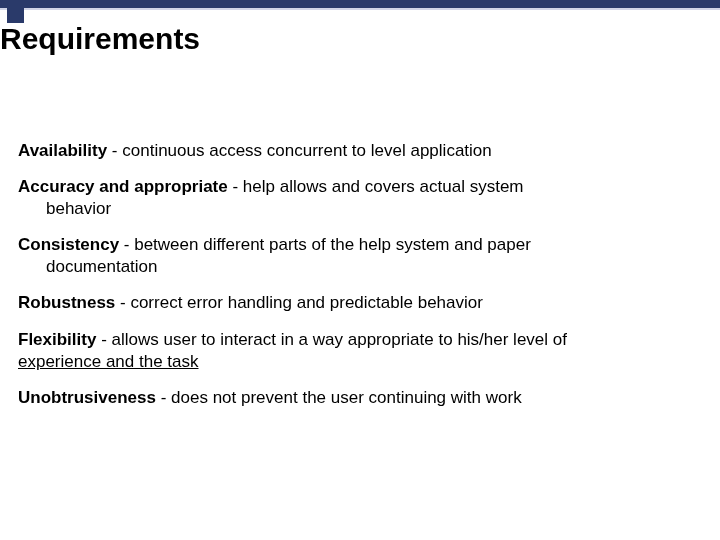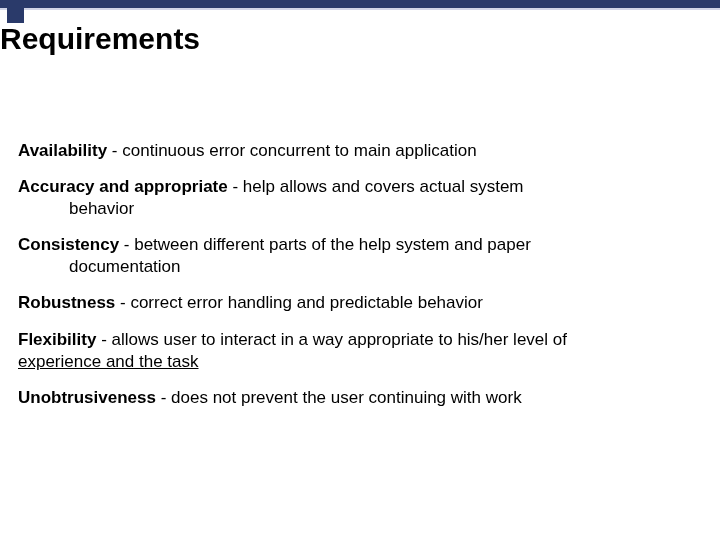--- a/index.html
+++ b/index.html
@@ -54,40 +54,40 @@
     line-height: 1.3;
     margin-bottom: 14px;
     padding-left: 0;
   }
   .item .term {
     font-weight: bold;
     text-align: center;
   }
   .item .desc-indent {
     display: block;
-    margin-left: 51px;
+    margin-left: 28px;
   }
   .item .desc-noindent {
     display: block;
     text-decoration: underline;
   }
 </style>
 </head>
 <body>
 
 <div class="topbar"></div>
 <div class="topline"></div>
 <div class="corner-block"></div>
 
 <div class="title">Requirements</div>
 
 <div class="content">
 
   <div class="item">
-    <span class="term">Availability</span><span> - </span><span>continuous error concurrent to main application</span>
+    <span class="term">Availability</span><span> - </span><span>continuous access concurrent to level application</span>
   </div>
 
   <div class="item">
     <span class="term">Accuracy and appropriate</span><span> - </span><span>help allows and covers actual system</span>
     <span class="desc-indent">behavior</span>
   </div>
 
   <div class="item">
     <span class="term">Consistency</span><span> - </span><span>between different parts of the help system and paper</span>
     <span class="desc-indent">documentation</span>

